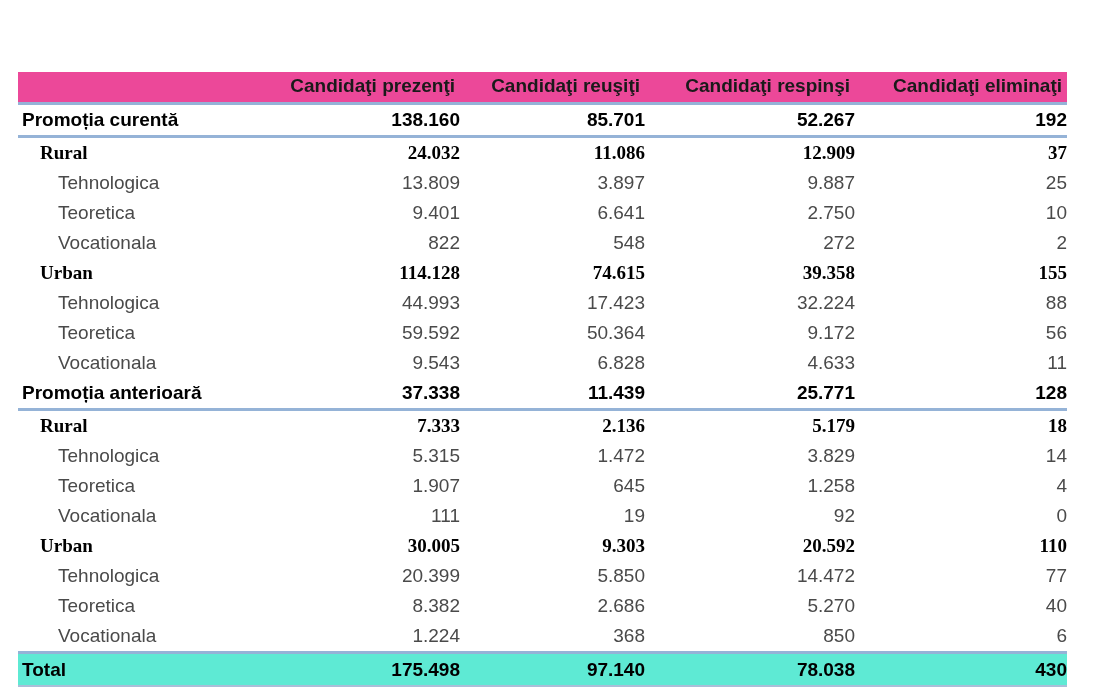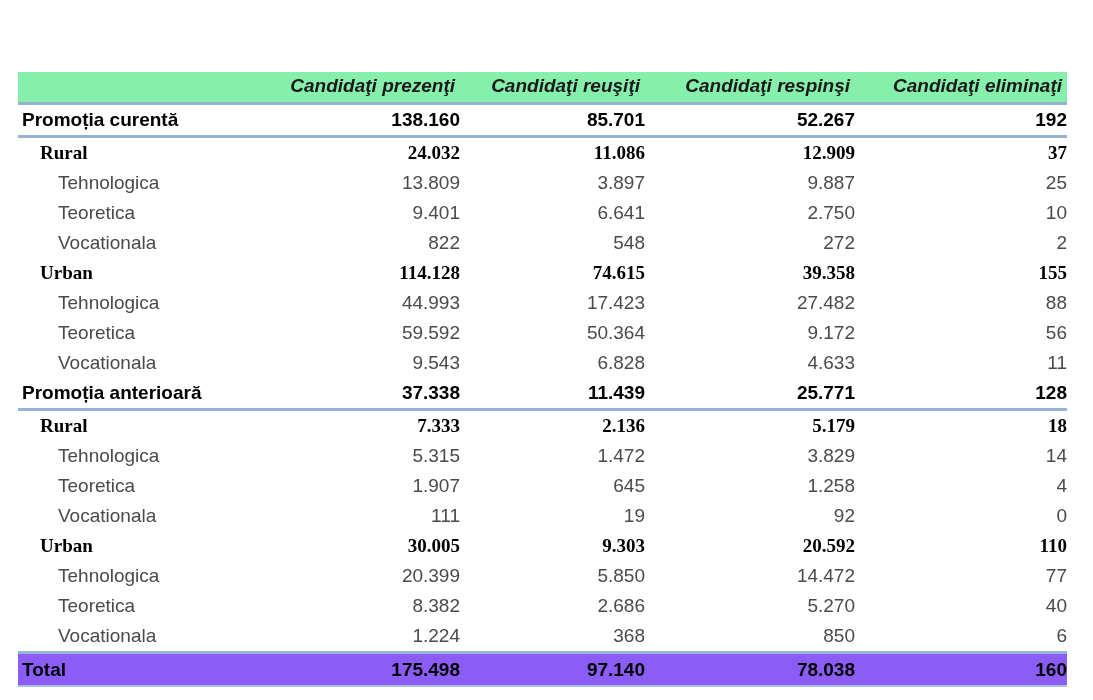--- a/index.html
+++ b/index.html
@@ -23,30 +23,29 @@
     top: 72px;
     width: 1049px;
   }
   table.pivot {
     border-collapse: collapse;
     width: 100%;
     table-layout: fixed;
     font-size: 19px;
   }
   table.pivot th {
-    background: #86efac;
+    background: #ec4899;
     color: #1a1a1a;
     font-weight: 700;
     text-align: right;
     padding: 0 5px 2px 0;
     height: 28px;
     border-bottom: 3px solid #95b3d7;
     white-space: nowrap;
     overflow: hidden;
-    font-style: italic;
   }
   table.pivot th.label-col {
     text-align: left;
     padding-left: 4px;
   }
   table.pivot td {
     height: 30px;
     padding: 0;
     white-space: nowrap;
     overflow: hidden;
@@ -70,21 +69,21 @@
     font-family: Liberation Serif, serif;
   }
   tr.item td {
     font-weight: 400;
     color: #4a4a4a;
     margin-top: 25px;
   }
   tr.total td {
     font-weight: 700;
     color: #000000;
-    background: #8b5cf6;
+    background: #5eead4;
     border-top: 3px solid #95b3d7;
     border-bottom: 2px solid #aabfd8;
     height: 31px;
   }
 </style>
 </head>
 <body>
 
 <div class="page">
   <div class="table-wrap">
@@ -145,21 +144,21 @@
             <td class="label lvl-1">Urban</td>
             <td class="num">114.128</td>
             <td class="num">74.615</td>
             <td class="num">39.358</td>
             <td class="num">155</td>
           </tr>
           <tr class="item">
             <td class="label lvl-2">Tehnologica</td>
             <td class="num">44.993</td>
             <td class="num">17.423</td>
-            <td class="num">27.482</td>
+            <td class="num">32.224</td>
             <td class="num">88</td>
           </tr>
           <tr class="item">
             <td class="label lvl-2">Teoretica</td>
             <td class="num">59.592</td>
             <td class="num">50.364</td>
             <td class="num">9.172</td>
             <td class="num">56</td>
           </tr>
           <tr class="item">
@@ -230,18 +229,18 @@
             <td class="num">1.224</td>
             <td class="num">368</td>
             <td class="num">850</td>
             <td class="num">6</td>
           </tr>
           <tr class="total">
             <td class="label lvl-0">Total</td>
             <td class="num">175.498</td>
             <td class="num">97.140</td>
             <td class="num">78.038</td>
-            <td class="num">160</td>
+            <td class="num">430</td>
           </tr>
         </tbody>
     </table>
   </div>
 </div>
 
 </body></html>

